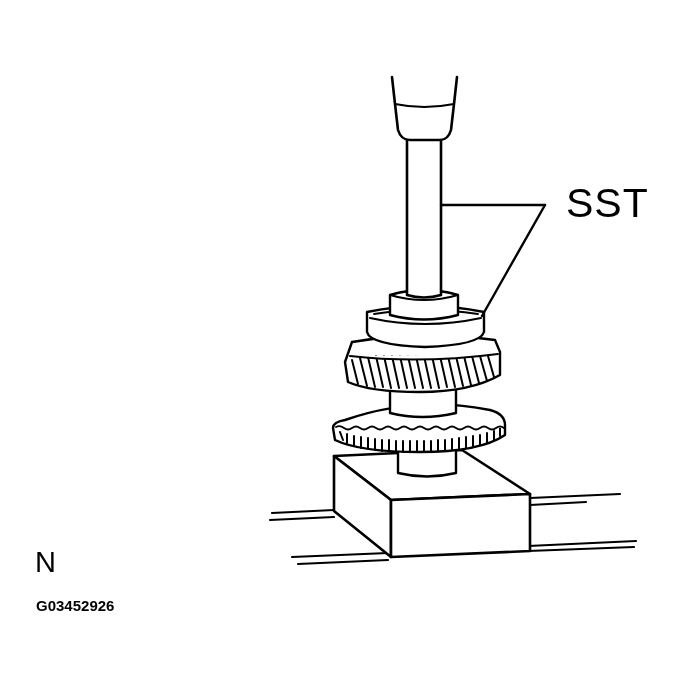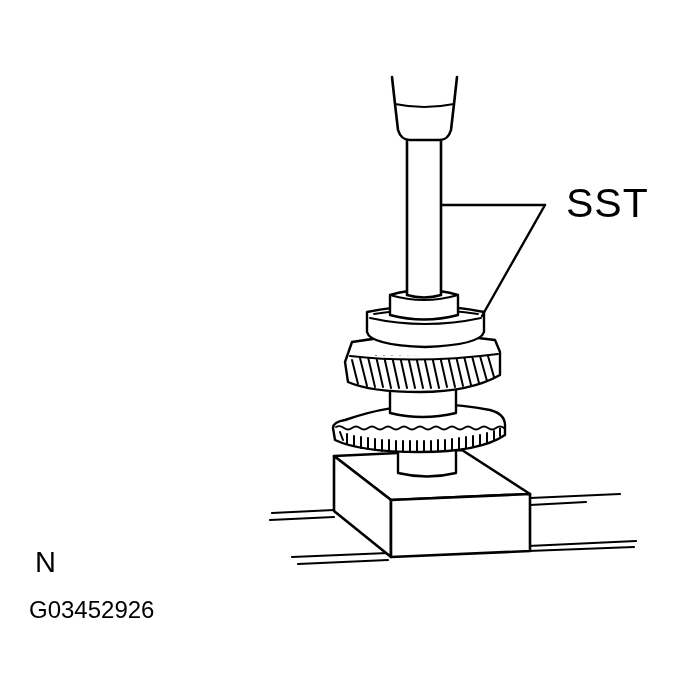--- a/index.html
+++ b/index.html
@@ -34,23 +34,24 @@
       top: 183px;
       font-size: 41px;
       letter-spacing: 1px;
     }
     .label-view {
       left: 35px;
       top: 548px;
       font-size: 29px;
     }
     .label-figid {
-      left: 29px;
+      left: 36px;
       top: 598px;
-      font-size: 24px;
+      font-size: 15px;
+      font-weight: bold;
     }
   </style>
 </head>
 <body>
 
 <div class="canvas">
 
   <svg class="drawing" viewBox="0 0 684 693" xmlns="http://www.w3.org/2000/svg" fill="none" stroke="#000" stroke-linecap="round" stroke-linejoin="round">
 
     <g stroke-width="2.2">

